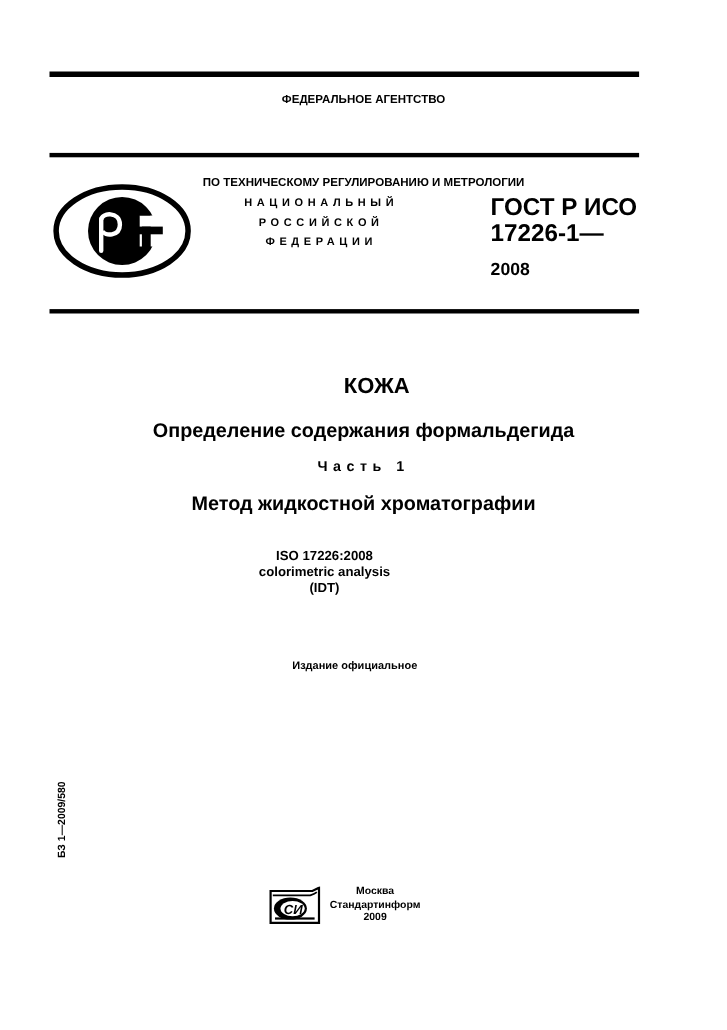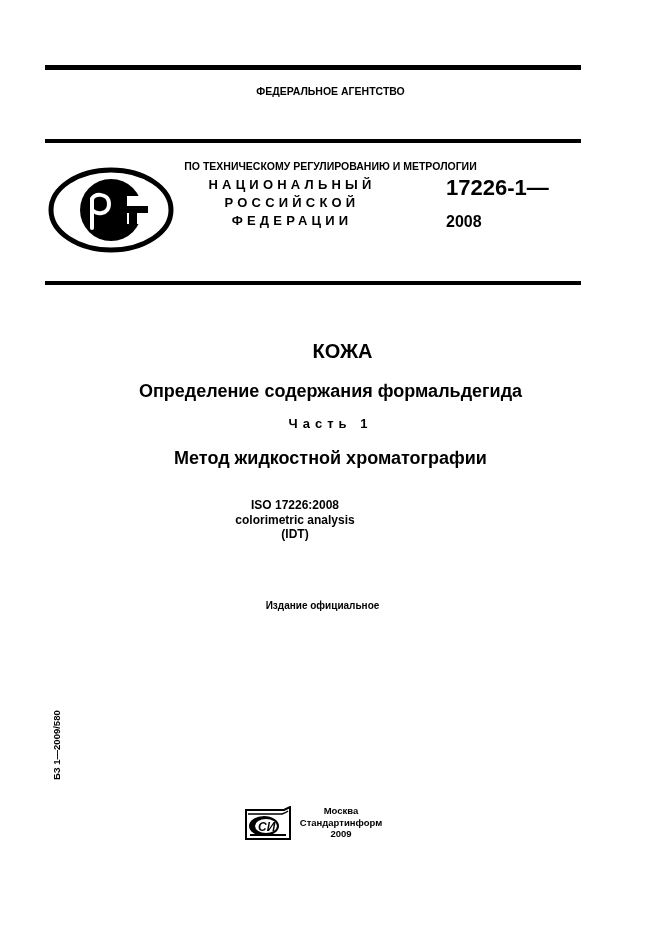--- a/index.html
+++ b/index.html
@@ -32,21 +32,21 @@
     }
     .agency-line {
       font-size: 10.5px;
     }
     .nat-std {
       position: absolute;
       left: 200px;
       width: 184px;
       text-align: center;
       font-weight: bold;
-      font-size: 13px;
+      font-size: 10px;
       letter-spacing: 4.2px;
       line-height: 18px;
       white-space: nowrap;
     }
     .gost-block {
       position: absolute;
       left: 446px;
       font-weight: bold;
       white-space: nowrap;
     }
@@ -121,20 +121,21 @@
   </svg>
 </div>
 
 <div class="nat-std" style="top:176px;">
   <div>НАЦИОНАЛЬНЫЙ</div>
   <div>РОССИЙСКОЙ</div>
   <div>ФЕДЕРАЦИИ</div>
 </div>
 
 <div class="gost-block" style="top:176px;">
+  <div class="gost-line1">ГОСТ Р ИСО</div>
   <div class="gost-line2">17226-1—</div>
   <div class="gost-line3">2008</div>
 </div>
 
 <div class="rule" style="top:281px;height:4px;"></div>
 
 <div class="center-text title-main" style="top:340px;">КОЖА</div>
 <div class="center-text title-sub" style="top:381px;">Определение содержания формальдегида</div>
 <div class="center-text title-part" style="top:416px;">Часть 1</div>
 <div class="center-text title-method" style="top:448px;">Метод жидкостной хроматографии</div>

